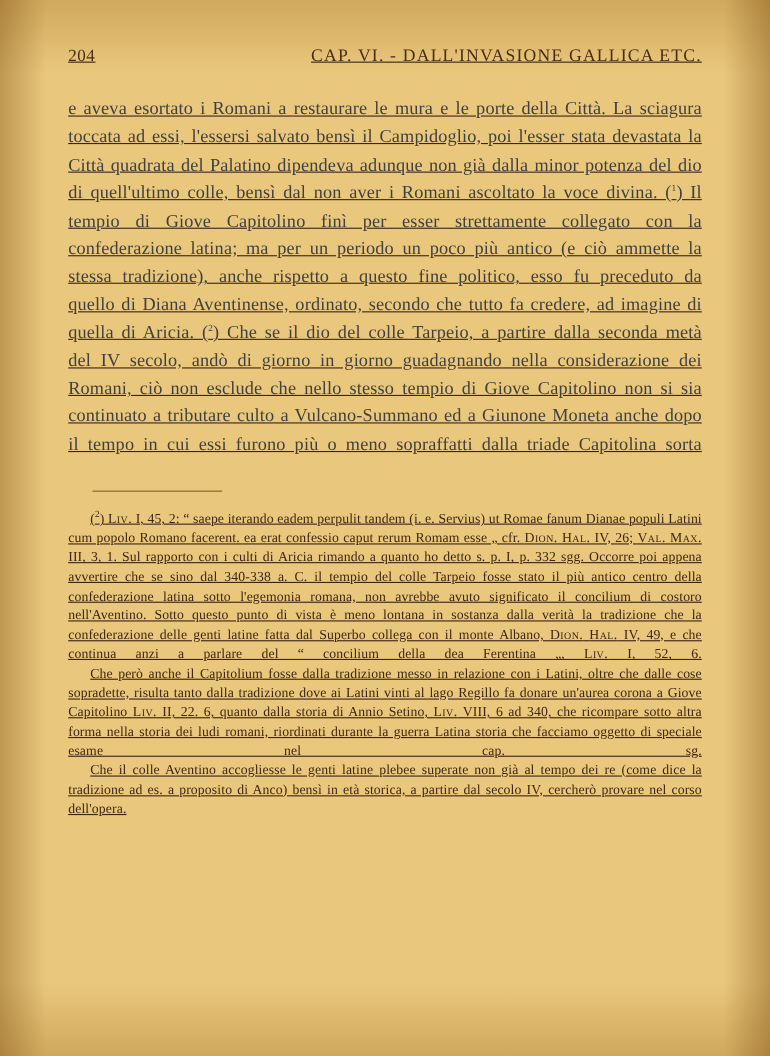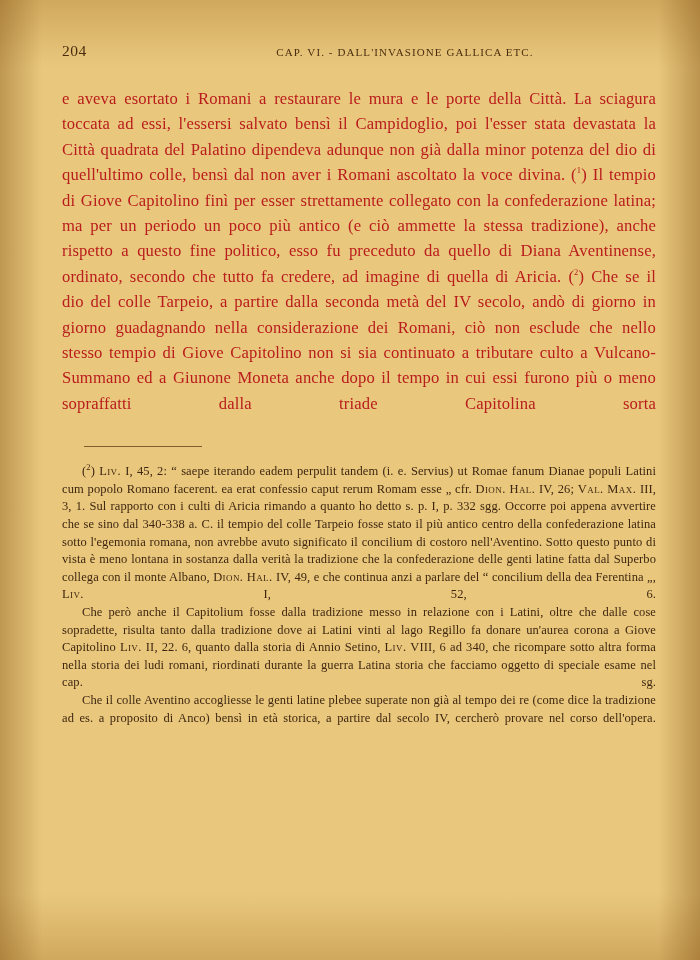--- a/index.html
+++ b/index.html
@@ -39,51 +39,52 @@
     position: absolute;
     inset: 0;
     background:
       linear-gradient(90deg, rgba(120,70,10,0.38) 0%, rgba(120,70,10,0.0) 6%, rgba(120,70,10,0.0) 94%, rgba(120,70,10,0.40) 100%);
     pointer-events: none;
   }
 
   .content {
     position: relative;
     z-index: 3;
-    padding: 42px 44px 0 62px;
+    padding: 42px 62px 0 62px;
+    text-decoration: underline;
   }
 
   .header {
     display: flex;
     align-items: baseline;
     margin-bottom: 26px;
     height: 18px;
   }
   .folio {
     font-size: 15.5px;
     letter-spacing: 0.5px;
     color: #4a2d10;
     width: 92px;
   }
   .running-head {
-    font-size: 11px;
+    font-size: 16px;
     letter-spacing: 1.1px;
     color: #4a2d10;
     flex: 1;
-    text-align: center;
+    text-align: right;
     text-transform: none;
   }
 
   .body-text p {
     margin: 0;
     font-size: 16.6px;
     line-height: 25.4px;
     text-align: justify;
     text-align-last: justify;
-    color: #b91c1c;
+    color: #404040;
     letter-spacing: 0.15px;
     word-spacing: 1.2px;
   }
 
   .rule {
     width: 118px;
     height: 1px;
     background: #6d4a1e;
     margin: 30px 0 16px 22px;
     opacity: 0.85;

